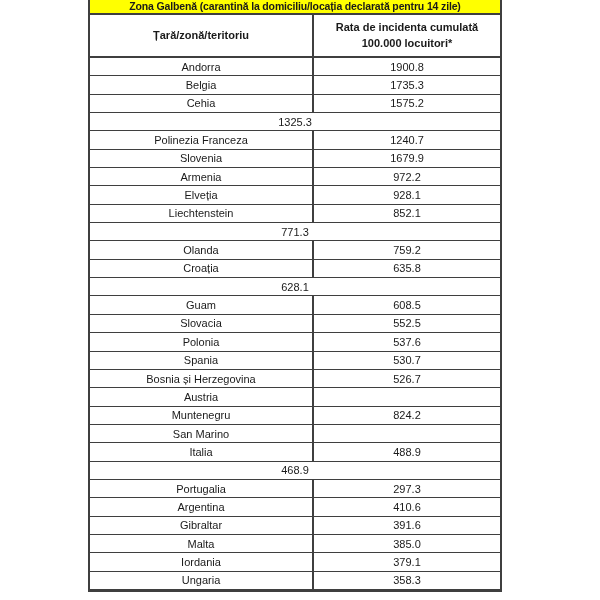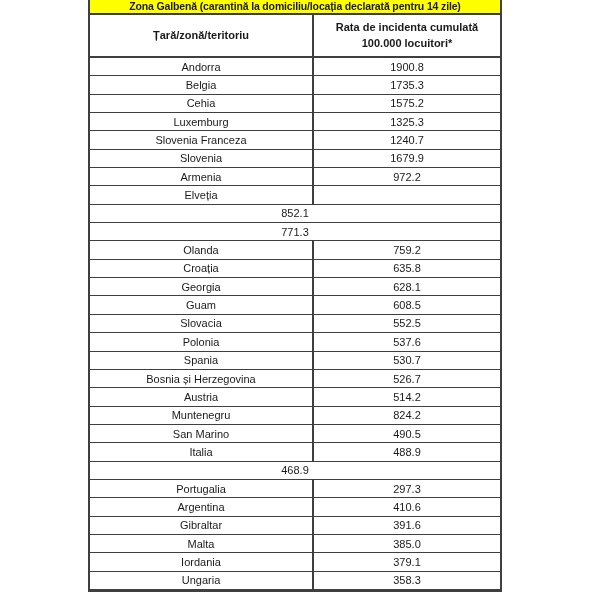--- a/index.html
+++ b/index.html
@@ -106,63 +106,63 @@
     <div class="cell-left">Belgia</div>
     <div class="cell-right">1735.3</div>
   </div>
 
   <div class="row">
     <div class="cell-left">Cehia</div>
     <div class="cell-right">1575.2</div>
   </div>
 
   <div class="row">
-    <div class="cell-left">Luxemburg</div>
     <div class="cell-right">1325.3</div>
   </div>
 
   <div class="row">
-    <div class="cell-left">Slovenia Franceza</div>
+    <div class="cell-left">Polinezia Franceza</div>
     <div class="cell-right">1240.7</div>
   </div>
 
   <div class="row">
     <div class="cell-left">Slovenia</div>
     <div class="cell-right">1679.9</div>
   </div>
 
   <div class="row">
     <div class="cell-left">Armenia</div>
     <div class="cell-right">972.2</div>
   </div>
 
   <div class="row">
     <div class="cell-left">Elveția</div>
-  </div>
-
-  <div class="row">
+    <div class="cell-right">928.1</div>
+  </div>
+
+  <div class="row">
+    <div class="cell-left">Liechtenstein</div>
     <div class="cell-right">852.1</div>
   </div>
 
   <div class="row">
     <div class="cell-right">771.3</div>
   </div>
 
   <div class="row">
     <div class="cell-left">Olanda</div>
     <div class="cell-right">759.2</div>
   </div>
 
   <div class="row">
     <div class="cell-left">Croația</div>
     <div class="cell-right">635.8</div>
   </div>
 
   <div class="row">
-    <div class="cell-left">Georgia</div>
     <div class="cell-right">628.1</div>
   </div>
 
   <div class="row">
     <div class="cell-left">Guam</div>
     <div class="cell-right">608.5</div>
   </div>
 
   <div class="row">
     <div class="cell-left">Slovacia</div>
@@ -179,31 +179,29 @@
     <div class="cell-right">530.7</div>
   </div>
 
   <div class="row">
     <div class="cell-left">Bosnia și Herzegovina</div>
     <div class="cell-right">526.7</div>
   </div>
 
   <div class="row">
     <div class="cell-left">Austria</div>
-    <div class="cell-right">514.2</div>
   </div>
 
   <div class="row">
     <div class="cell-left">Muntenegru</div>
     <div class="cell-right">824.2</div>
   </div>
 
   <div class="row">
     <div class="cell-left">San Marino</div>
-    <div class="cell-right">490.5</div>
   </div>
 
   <div class="row">
     <div class="cell-left">Italia</div>
     <div class="cell-right">488.9</div>
   </div>
 
   <div class="row">
     <div class="cell-right">468.9</div>
   </div>

